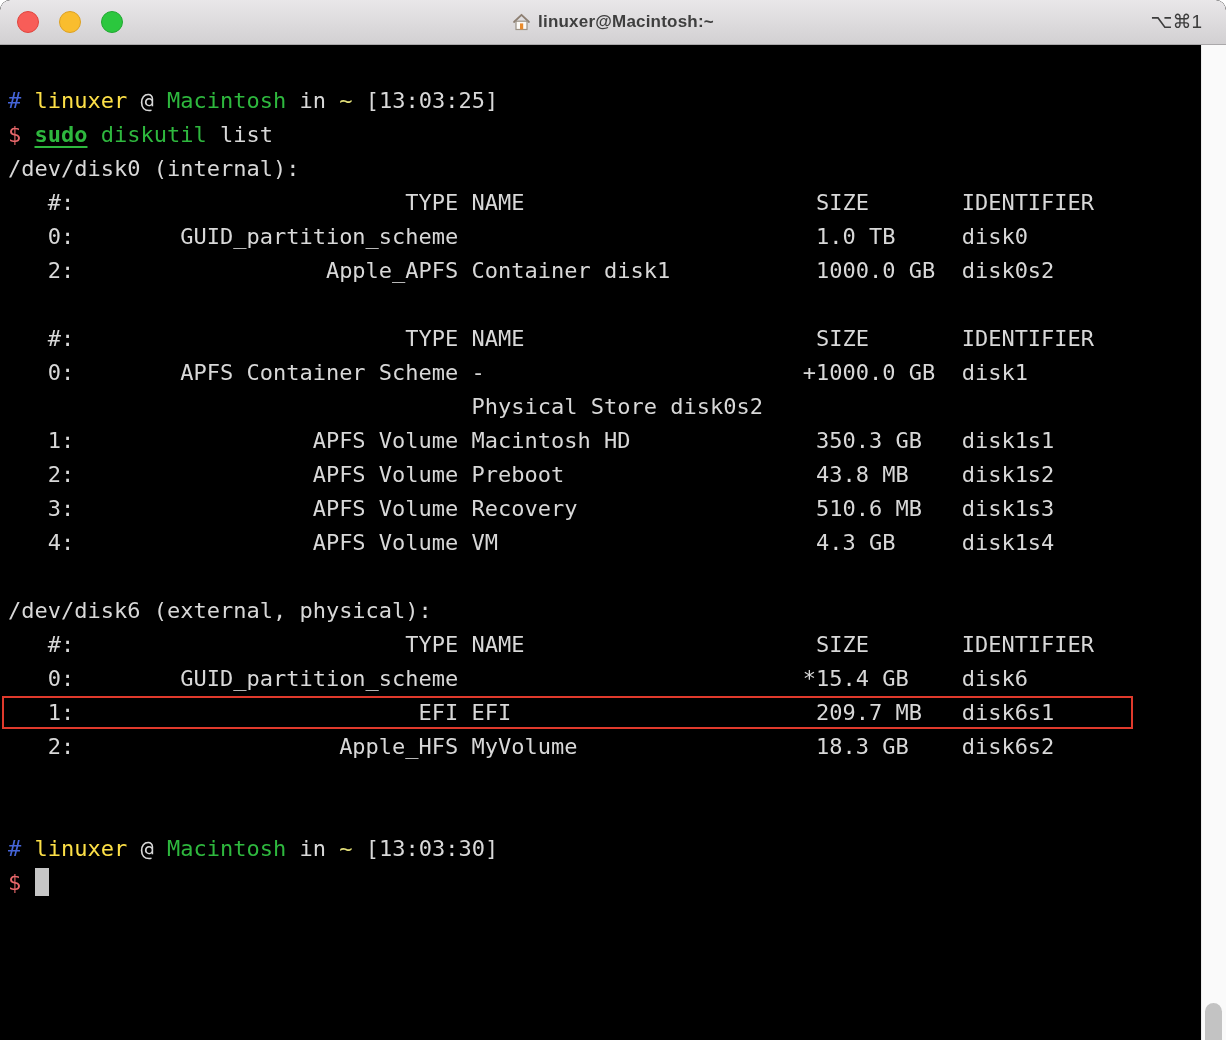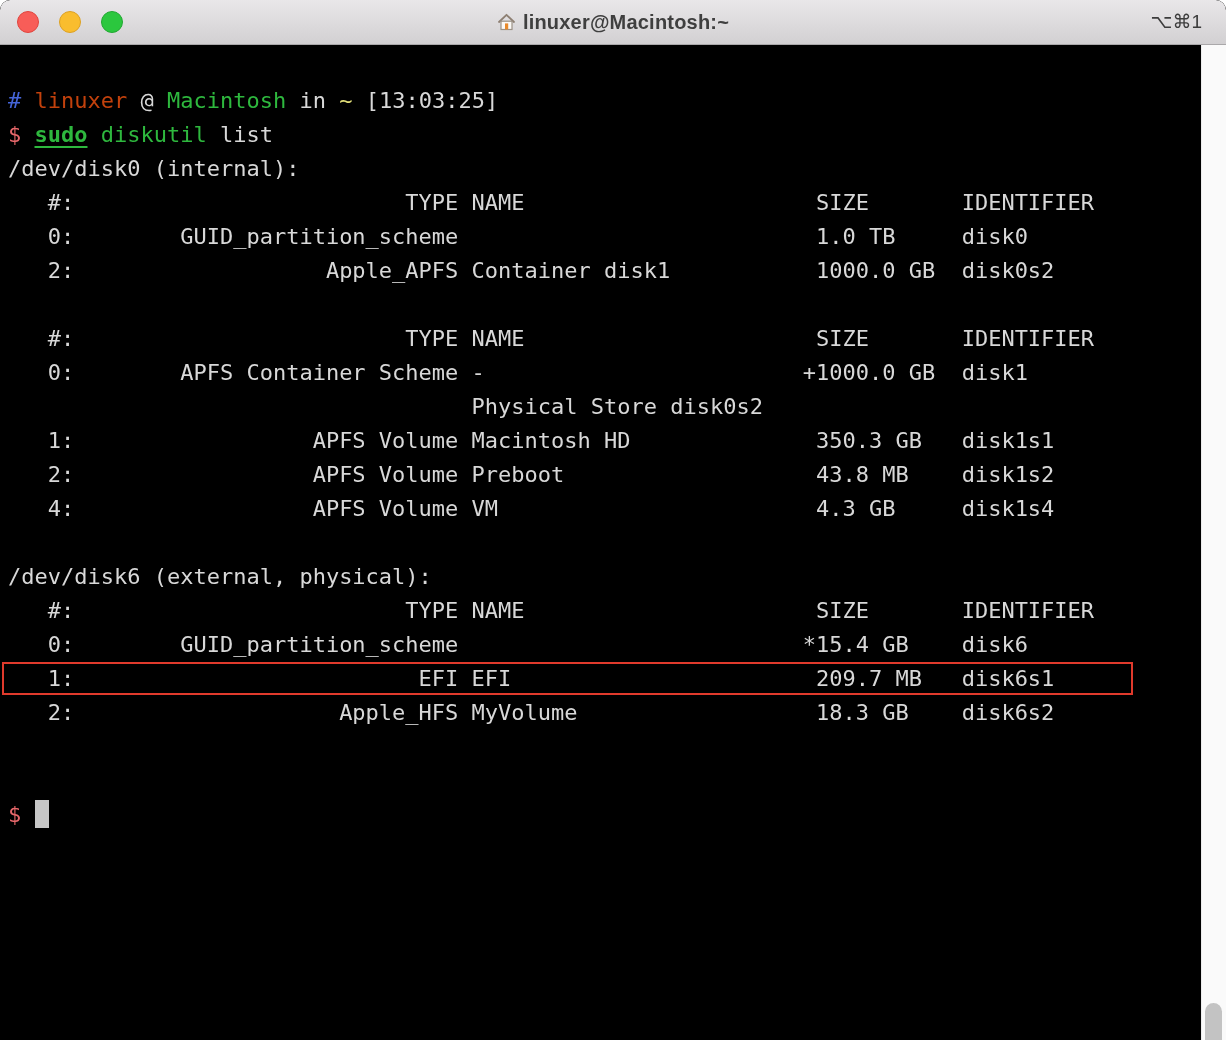--- a/index.html
+++ b/index.html
@@ -15,32 +15,32 @@
     border-bottom:1px solid #aaa8aa;
     border-radius:10px 10px 0 0;
     display:flex;align-items:center;justify-content:center;
   }
   .lights{position:absolute;left:17px;top:11px;display:flex;gap:20px;}
   .light{width:22px;height:22px;border-radius:50%;box-sizing:border-box;}
   .light.red{background:#f85d58;border:1px solid #e0453e;}
   .light.yellow{background:#f9bd2e;border:1px solid #dda123;}
   .light.green{background:#2bc73e;border:1px solid #22a832;}
   .title-wrap{display:flex;align-items:center;gap:7px;}
-  .title-text{font-size:20px;font-weight:bold;color:#3f3f3f;letter-spacing:.2px;}
+  .title-text{font-size:17px;font-weight:bold;color:#3f3f3f;letter-spacing:.2px;}
   .shortcut{position:absolute;right:24px;top:10px;font-size:19px;color:#3c3c3c;}
   
   #screen{
     position:absolute;top:45px;left:0;right:0;bottom:0;background:#000;
     padding:39px 0 0 8px;box-sizing:border-box;
     font-family:"DejaVu Sans Mono",monospace;
     font-size:22px;line-height:34px;color:#d8d8d8;overflow:hidden;
   }
   .line,.row{white-space:pre;height:34px;line-height:34px;}
   .c-hash{color:#4565d8;}
-  .c-user{color:#c2410c;}
+  .c-user{color:#fde047;}
   .c-host{color:#2eb83e;}
   .c-path{color:#e4e07a;}
   .c-dollar{color:#e9686b;}
   .c-cmd{color:#2eb83e;}
   .c-cmd.u{text-decoration:underline;text-underline-offset:4px;font-weight:bold;}
   .row{position:relative;}
   .hlbox{
     position:absolute;left:-6px;top:0;width:1131px;height:33px;
     border:2px solid #e03a2c;box-sizing:border-box;pointer-events:none;
   }
@@ -88,31 +88,33 @@
         <div class="row">/dev/disk0 (internal):</div>
         <div class="row">   #:                         TYPE NAME                      SIZE       IDENTIFIER</div>
         <div class="row">   0:        GUID_partition_scheme                           1.0 TB     disk0</div>
         <div class="row">   2:                   Apple_APFS Container disk1           1000.0 GB  disk0s2</div>
         <div class="row"></div>
         <div class="row">   #:                         TYPE NAME                      SIZE       IDENTIFIER</div>
         <div class="row">   0:        APFS Container Scheme -                        +1000.0 GB  disk1</div>
         <div class="row">                                   Physical Store disk0s2</div>
         <div class="row">   1:                  APFS Volume Macintosh HD              350.3 GB   disk1s1</div>
         <div class="row">   2:                  APFS Volume Preboot                   43.8 MB    disk1s2</div>
+        <div class="row">   3:                  APFS Volume Recovery                  510.6 MB   disk1s3</div>
         <div class="row">   4:                  APFS Volume VM                        4.3 GB     disk1s4</div>
         <div class="row"></div>
         <div class="row">/dev/disk6 (external, physical):</div>
         <div class="row">   #:                         TYPE NAME                      SIZE       IDENTIFIER</div>
         <div class="row">   0:        GUID_partition_scheme                          *15.4 GB    disk6</div>
         <div class="row">   1:                          EFI EFI                       209.7 MB   disk6s1<div class="hlbox"></div></div>
         <div class="row">   2:                    Apple_HFS MyVolume                  18.3 GB    disk6s2</div>
         <div class="row"></div>
         <div class="row"></div>
       </div>
 
+    <div class="line"><span class="c-hash">#</span> <span class="c-user">linuxer</span> <span>@</span> <span class="c-host">Macintosh</span> <span>in</span> <span class="c-path">~</span> <span>[13:03:30]</span></div>
     <div class="line"><span class="c-dollar">$</span> <span class="cursor"></span></div>
   </div>
 
   <div id="scrollbar-track">
     <div id="scrollbar-thumb"></div>
   </div>
 
 </div>
 
 </body></html>

